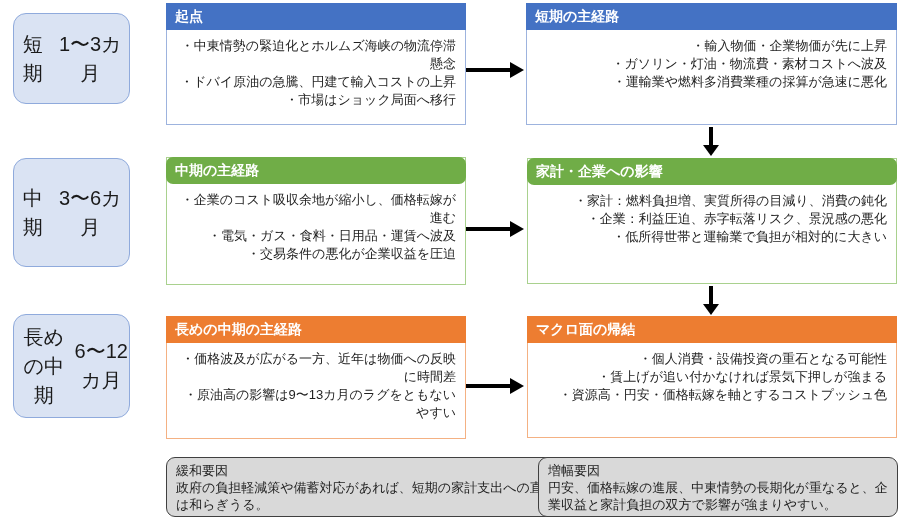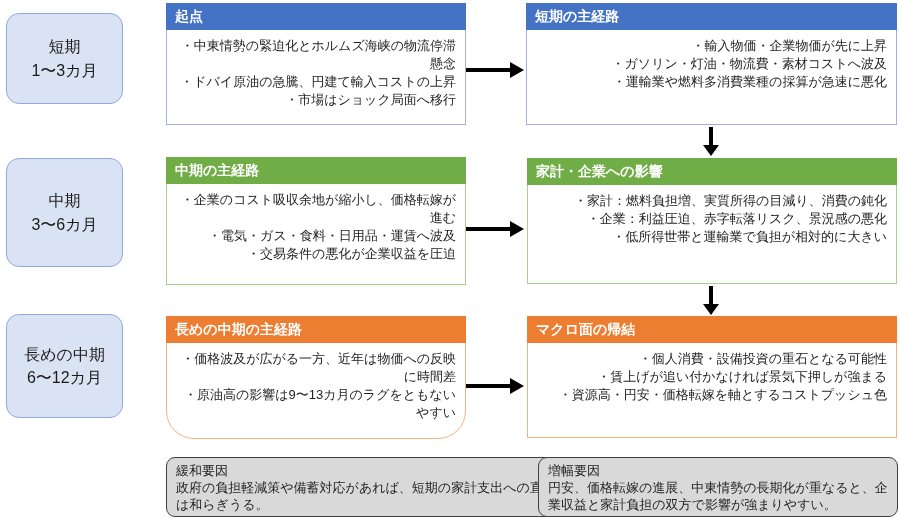--- a/index.html
+++ b/index.html
@@ -9,30 +9,30 @@
     width: 900px;
     height: 519px;
     background: #ffffff;
     font-family: "Liberation Sans", "DejaVu Sans", sans-serif;
     color: #1f1f1f;
     overflow: hidden;
   }
   
   .stage {
     position: absolute;
-    left: 6px;
+    left: 13px;
     width: 117px;
     background: #dae3f3;
     border: 1.5px solid #8faadc;
     border-radius: 13px;
     display: flex;
-    flex-direction: column;
+    flex-direction: row;
     align-items: center;
     justify-content: center;
-    font-size: 16px;
+    font-size: 20px;
     line-height: 1.45;
     color: #1a1a1a;
     text-align: center;
   }
   
   .cbox {
     position: absolute;
     background: #ffffff;
     border: 1px solid #9db3de;
     display: flex;
@@ -44,21 +44,21 @@
     flex: 0 0 27px;
     margin: -1px -1px 0 -1px;
     background: #4472c4;
     color: #ffffff;
     font-size: 14px;
     font-weight: bold;
     line-height: 27px;
     padding: 0 9px;
     white-space: nowrap;
   }
-  .green  .chead { background: #70ad47; }
+  .green  .chead { background: #70ad47; border-radius: 7px; }
   .orange .chead { background: #ed7d31; }
   .cbody {
     flex: 1;
     padding: 7px 9px 4px 9px;
     font-size: 13px;
     line-height: 1.38;
     text-align: right;
   }
   .bullet {
     padding-left: 13px;
@@ -146,21 +146,21 @@
 
   <div class="cbox green" style="left: 527px; top: 158px; width: 370px; height: 126px; border-color: rgb(169, 209, 142);">
     <div class="chead" style="background: rgb(112, 173, 71);">家計・企業への影響</div>
     <div class="cbody">
       <div class="bullet">・家計：燃料負担増、実質所得の目減り、消費の鈍化</div>
       <div class="bullet">・企業：利益圧迫、赤字転落リスク、景況感の悪化</div>
       <div class="bullet">・低所得世帯と運輸業で負担が相対的に大きい</div>
     </div>
   </div>
 
-  <div class="cbox orange" style="left: 166px; top: 316px; width: 300px; height: 123px; border-color: rgb(244, 177, 131); border-radius: 28px;">
+  <div class="cbox orange" style="left: 166px; top: 316px; width: 300px; height: 123px; border-color: rgb(244, 177, 131);">
     <div class="chead" style="background: rgb(237, 125, 49);">長めの中期の主経路</div>
     <div class="cbody">
       <div class="bullet">・価格波及が広がる一方、近年は物価への反映に時間差</div>
       <div class="bullet">・原油高の影響は9〜13カ月のラグをともないやすい</div>
     </div>
   </div>
 
   <div class="cbox orange" style="left: 527px; top: 316px; width: 370px; height: 122px; border-color: rgb(244, 177, 131);">
     <div class="chead" style="background: rgb(237, 125, 49);">マクロ面の帰結</div>
     <div class="cbody">

